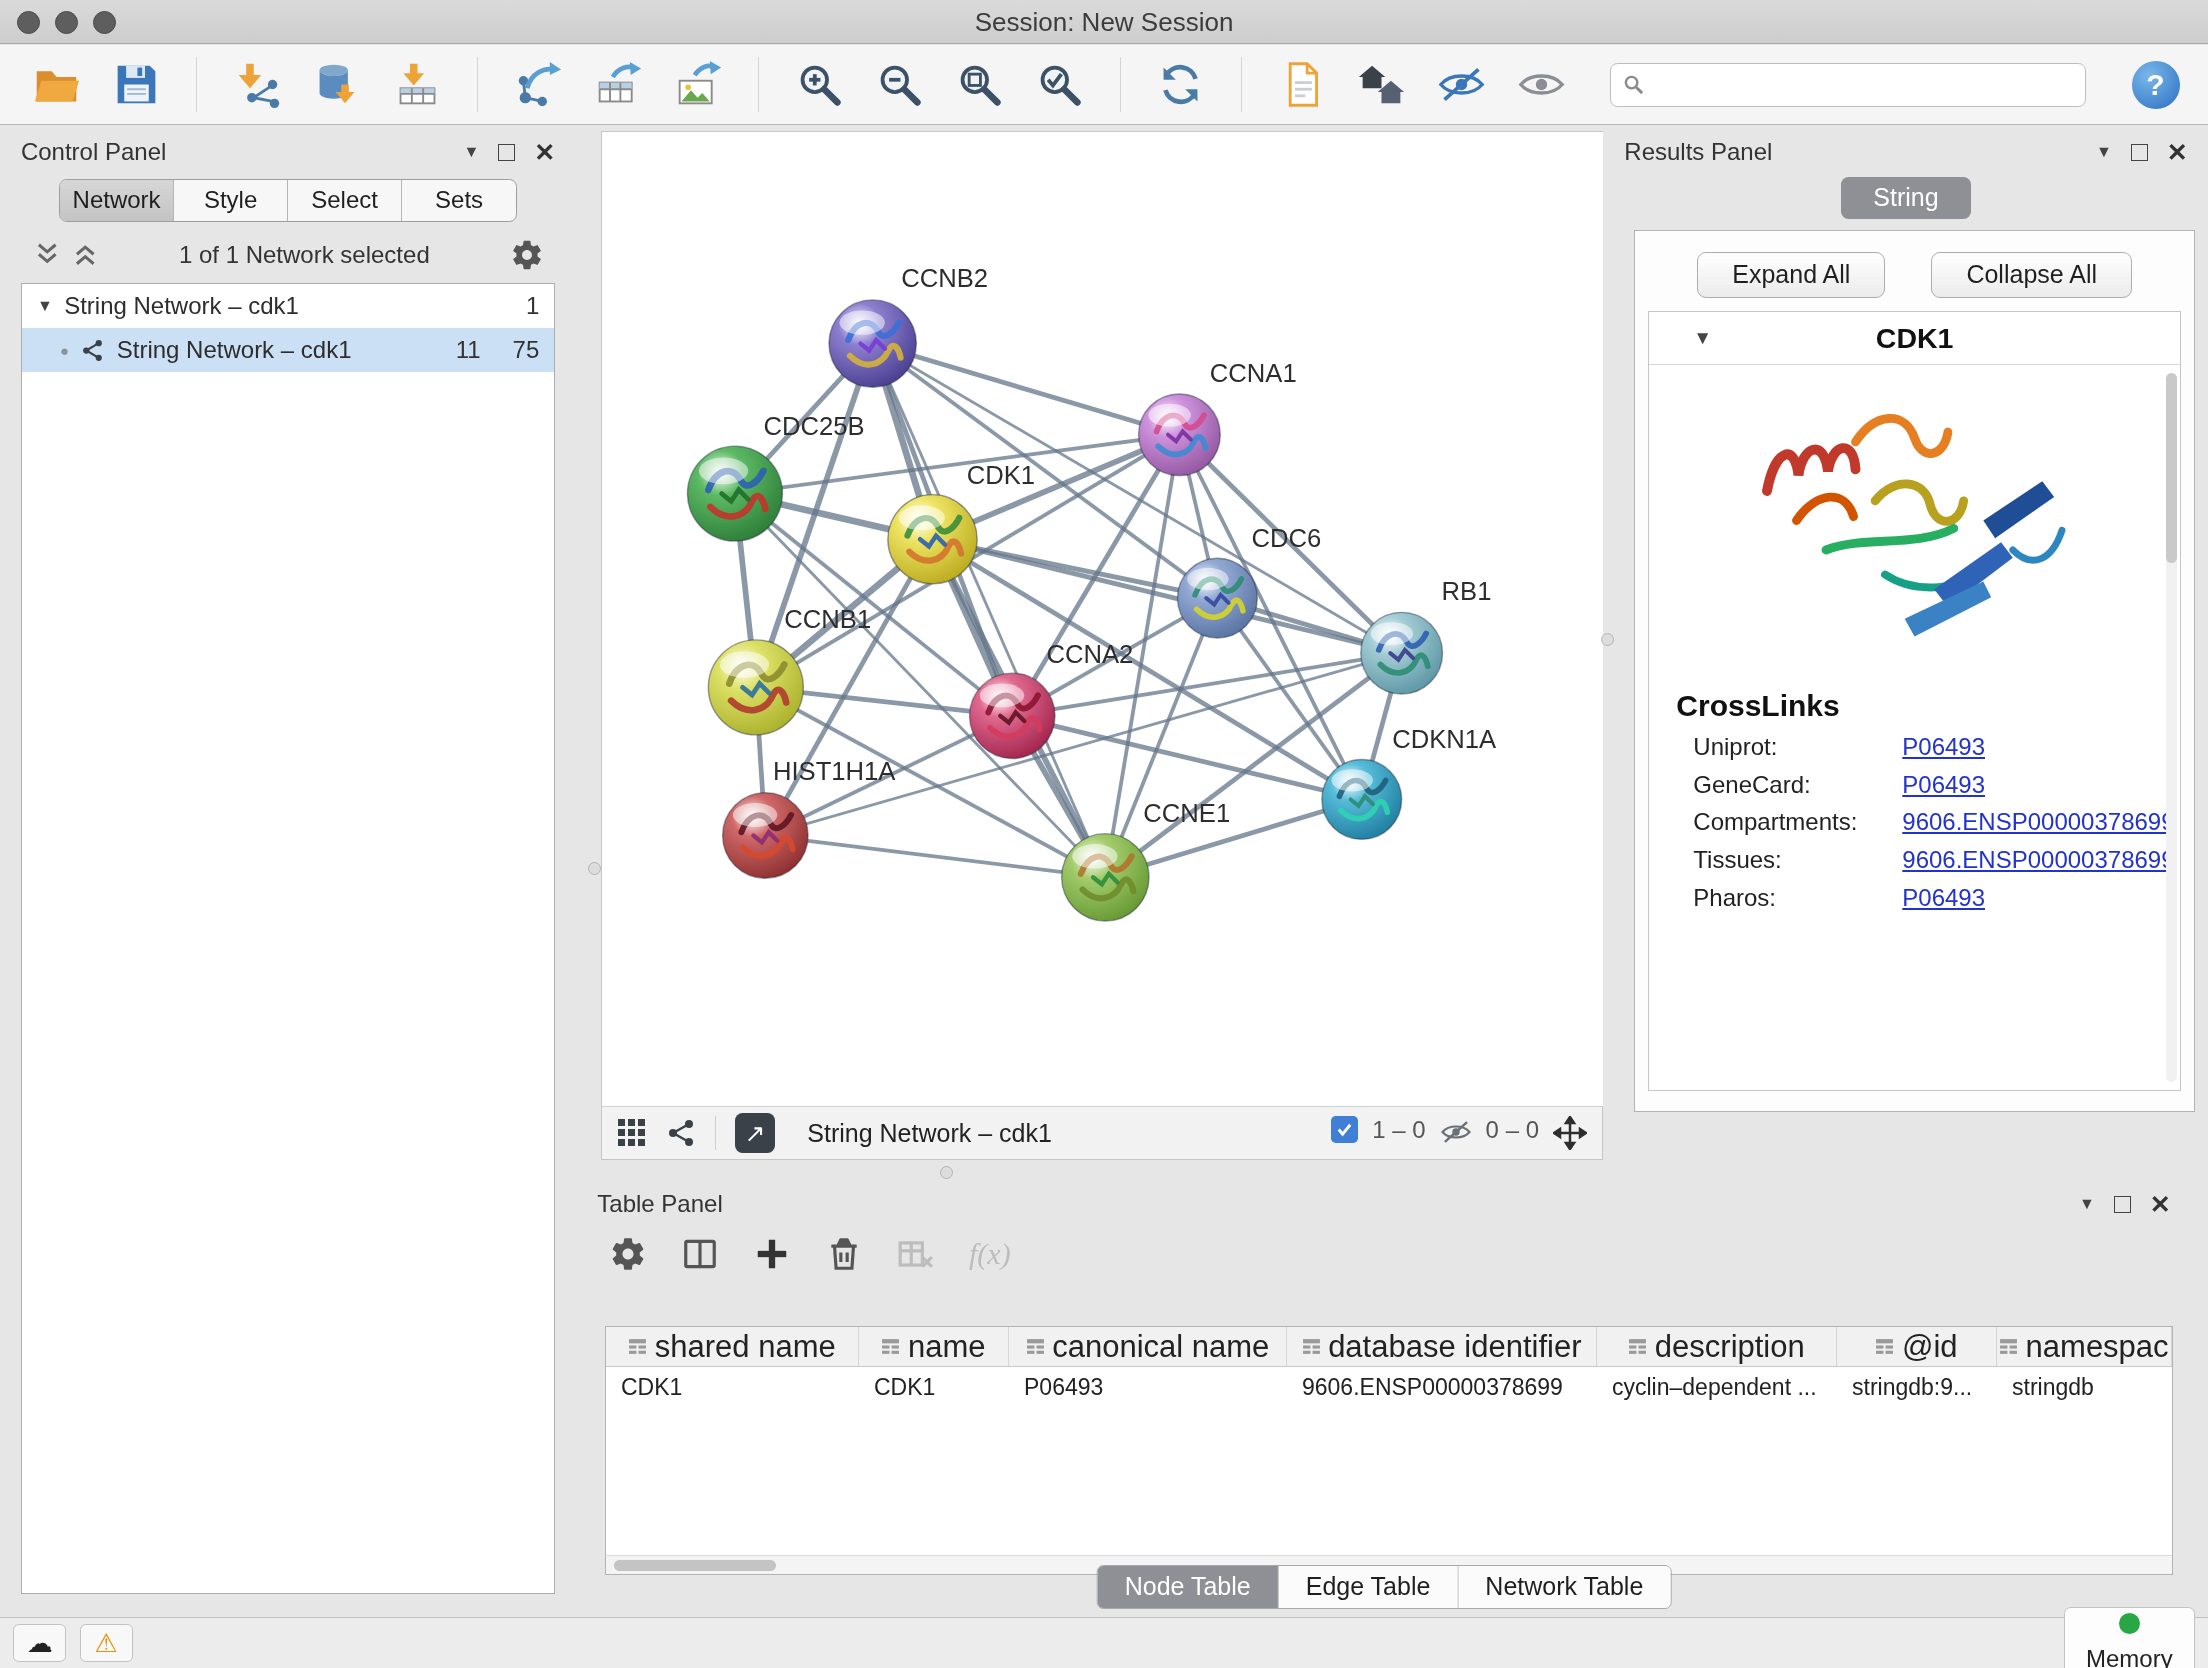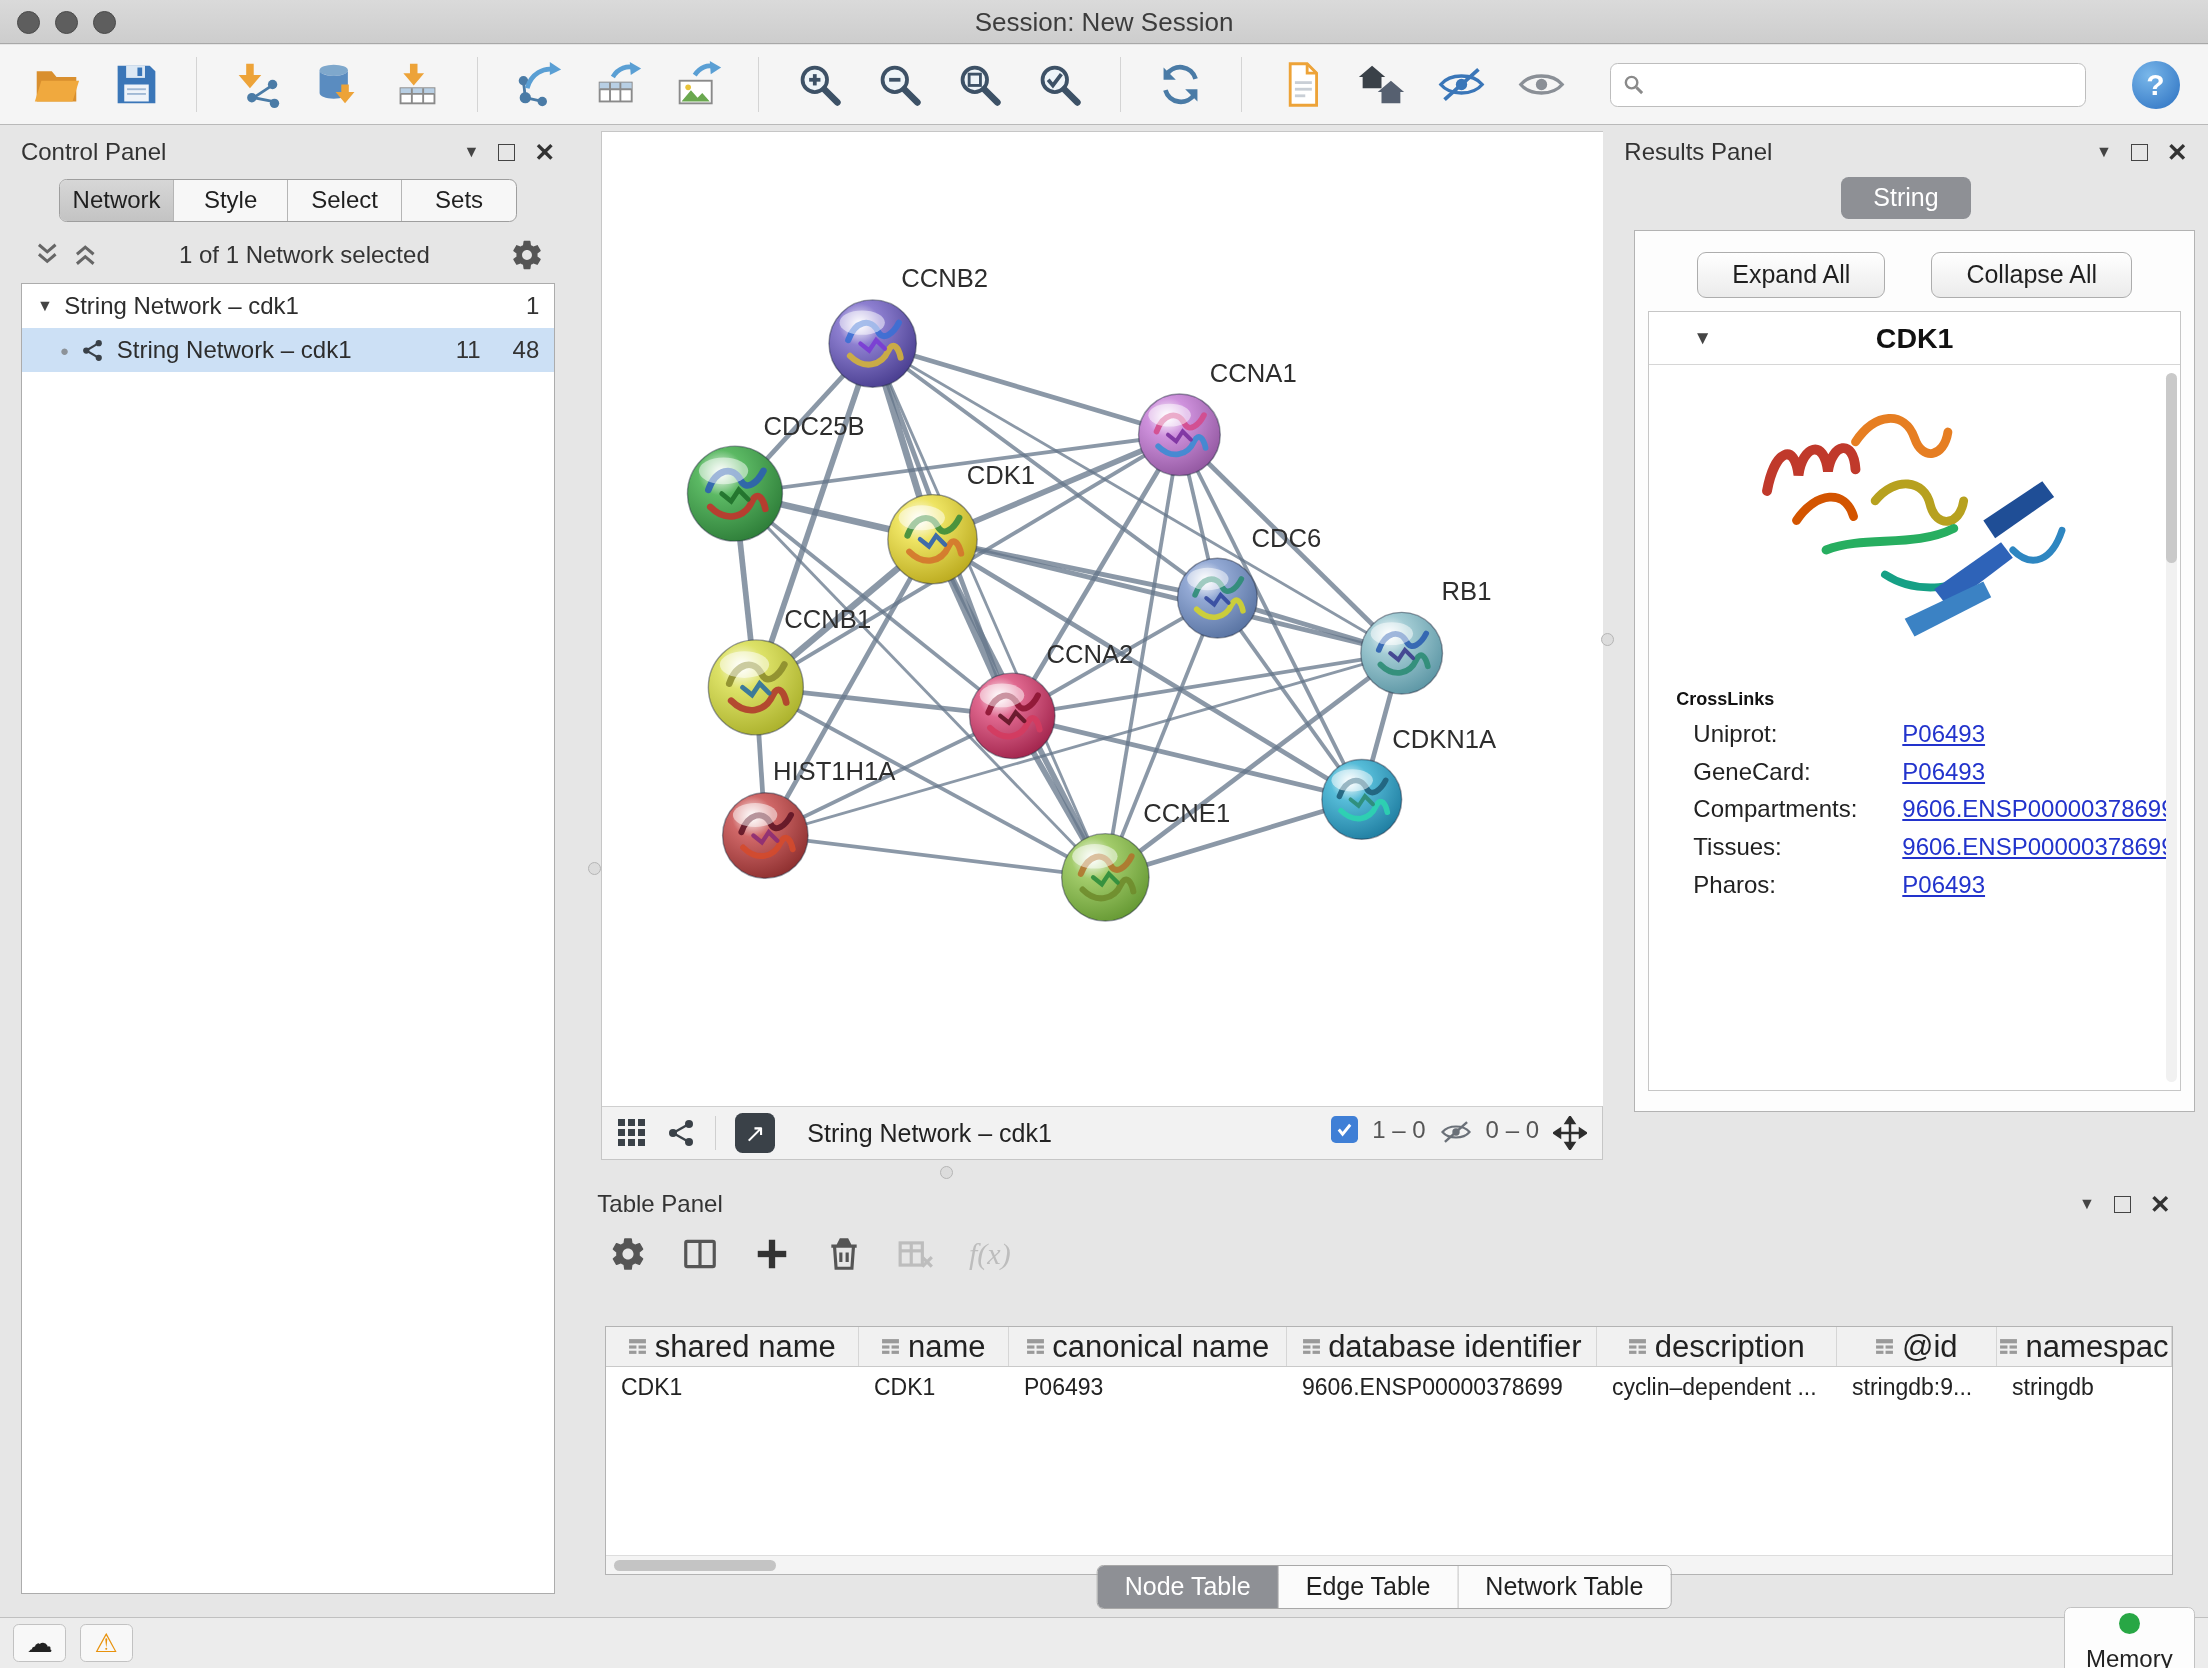--- a/index.html
+++ b/index.html
@@ -71,21 +71,21 @@
     border:1px solid #b3b3b3; padding:13.3px; }
   .rp-buttons { display:flex; justify-content:center; gap:46px; padding:7.6px 0 13.3px 0; }
   .btn { border:1px solid #adadad; border-radius:9px; background:linear-gradient(#ffffff,#ebebeb);
     padding:7.6px 34px; font-size:25px; color:#1f1f1f; }
   .rp-section { border:1px solid #c6c6c6; background:#fff; height:calc(100% - 74px); position:relative; }
   .rp-sec-head { height:53px; border-bottom:1px solid #d6d6d6; display:flex; align-items:center; justify-content:center; position:relative; }
   .rp-sec-head .tri { position:absolute; left:44px; font-size:19px; }
   .rp-name { font-size:28.5px; font-weight:bold; color:#111; }
   .rp-desc { padding:11.4px 21px; font-size:25px; color:#222; }
   .protein { display:block; margin:7.6px auto 3.8px auto; width:399px; height:295px; }
-  .xl-title { padding:17px 0 5.7px 27px; font-size:18px; font-weight:bold; color:#111; }
+  .xl-title { padding:17px 0 5.7px 27px; font-size:30px; font-weight:bold; color:#111; }
   .xl-row { display:flex; padding:4.8px 0 4.8px 44px; font-size:24px; align-items:center; }
   .xl-label { width:209px; color:#222; }
   .xl-link { color:#2233cc; text-decoration:underline; }
   .rp-scroll { position:absolute; right:2.9px; top:61px; bottom:7.6px; width:11.4px; background:#f1f1f1; border-radius:5.7px; }
   .rp-thumb { width:11.4px; height:190px; background:#c9c9c9; border-radius:5.7px; }
   
   .table-panel { position:absolute; left:584px; top:1183px; width:1600px; height:428px; }
   .tp-toolbar { display:flex; align-items:center; gap:34px; margin:9.5px 0 11.4px 25px; }
   .tp-toolbar svg { width:38px; height:38px; }
   .fx { font-family:"Liberation Serif", serif; font-style:italic; font-size:30px; color:#bdbdbd; }
@@ -324,21 +324,21 @@
       <svg viewBox="0 0 24 24" width="25" height="25">
           <circle cx="18" cy="5" r="3" fill="#3a4148"></circle>
           <circle cx="6" cy="12" r="3" fill="#3a4148"></circle>
           <circle cx="18" cy="19" r="3" fill="#3a4148"></circle>
           <line x1="6" y1="12" x2="18" y2="5" stroke="#3a4148" stroke-width="2"></line>
           <line x1="6" y1="12" x2="18" y2="19" stroke="#3a4148" stroke-width="2"></line>
         </svg>
       <span>String Network – cdk1</span>
       <span class="counts">
         <span>11</span>
-        <span>48</span>
+        <span>75</span>
       </span>
     </div>
   </div>
 </div>
 
 <div class="network-area">
   <svg id="net-svg" class="net-canvas" viewBox="0 0 1054 1024" width="1001" height="974">
       <defs>
         <radialGradient id="ng0" cx="35%" cy="28%" r="80%">
           <stop offset="0%" stop-color="#ffffff"></stop>

